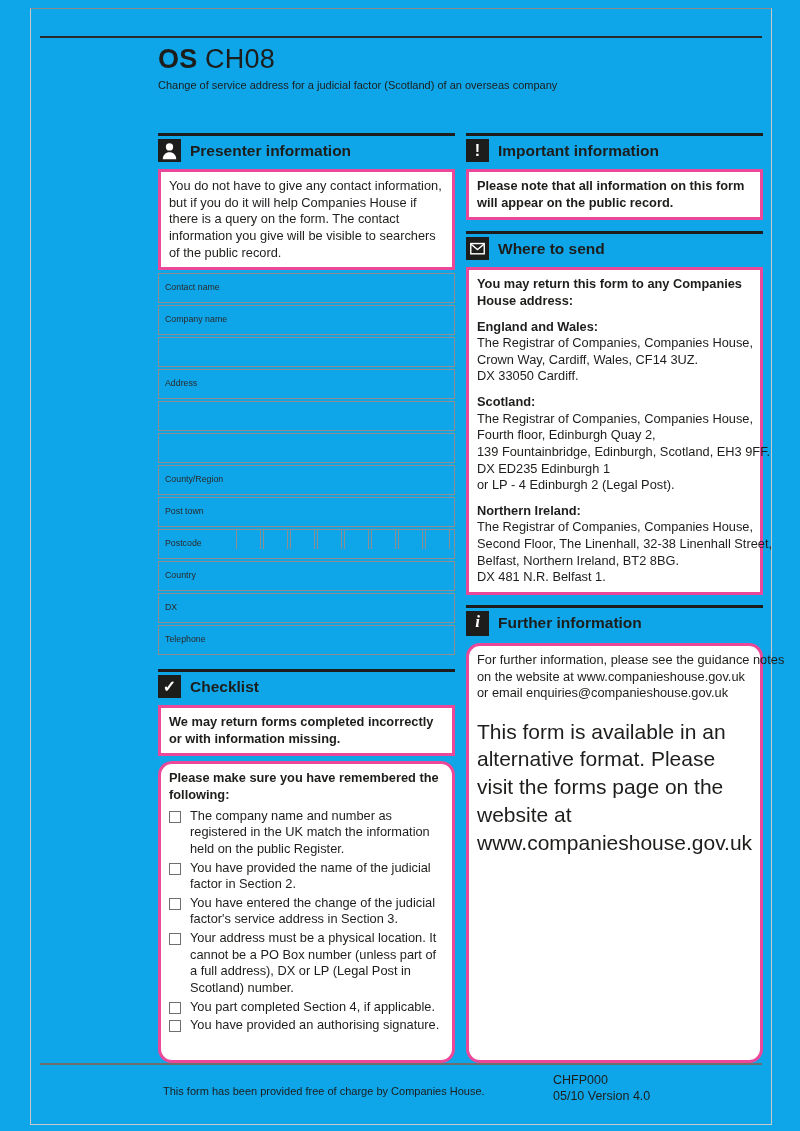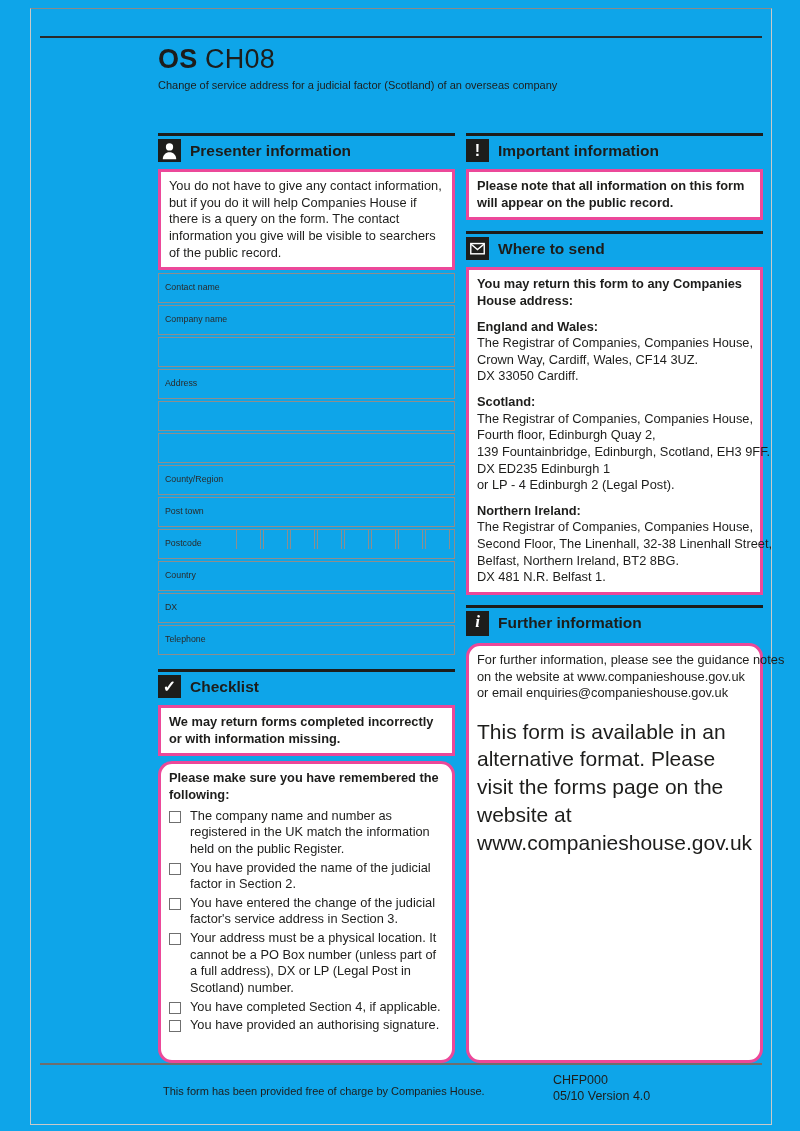--- a/index.html
+++ b/index.html
@@ -142,21 +142,21 @@
               <li>
                 <span class="cb"></span>
                 <span>You have entered the change of the judicial factor's service address in Section 3.</span>
               </li>
               <li>
                 <span class="cb"></span>
                 <span>Your address must be a physical location. It cannot be a PO Box number (unless part of a full address), DX or LP (Legal Post in Scotland) number.</span>
               </li>
               <li>
                 <span class="cb"></span>
-                <span>You have completed Section 4, if applicable.</span>
+                <span>You part completed Section 4, if applicable.</span>
               </li>
               <li>
                 <span class="cb"></span>
                 <span>You have provided an authorising signature.</span>
               </li>
             </ul>
         </div>
       </section>
 
     </div>

